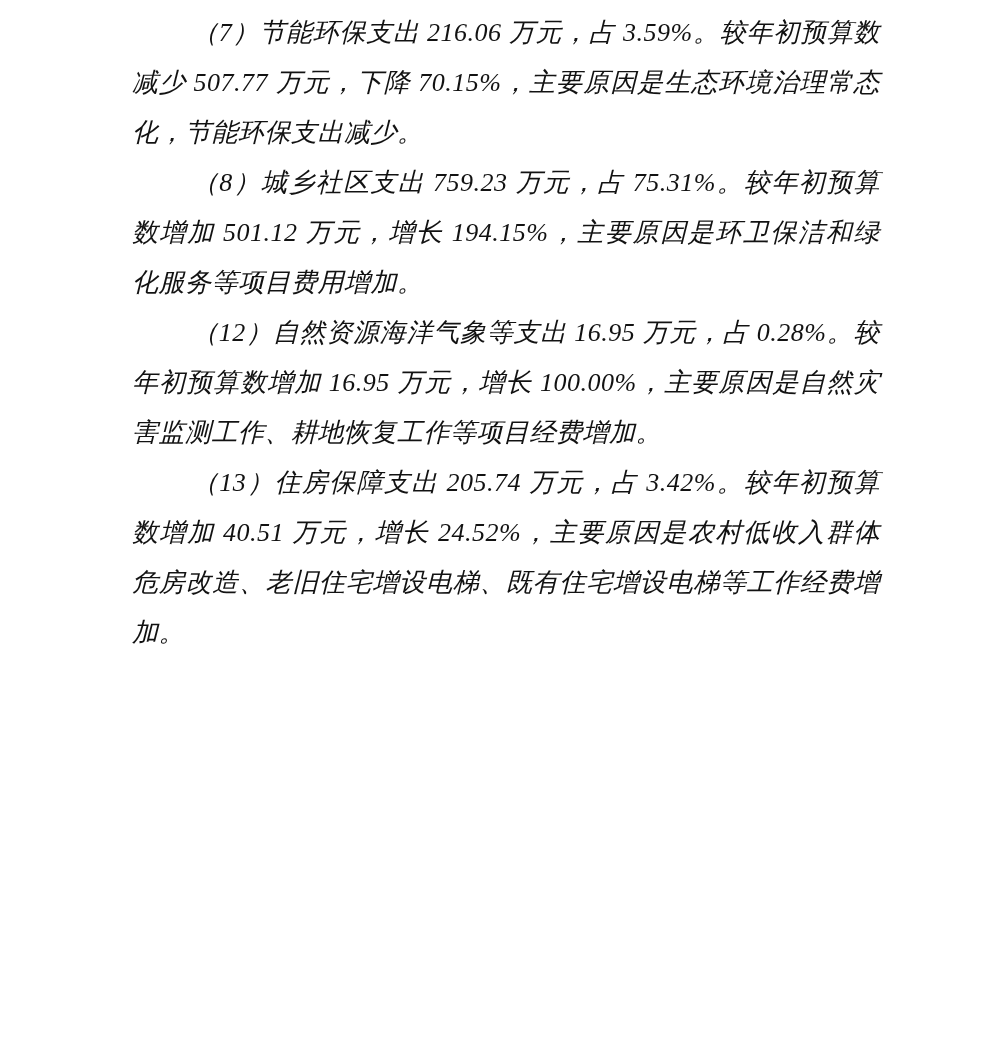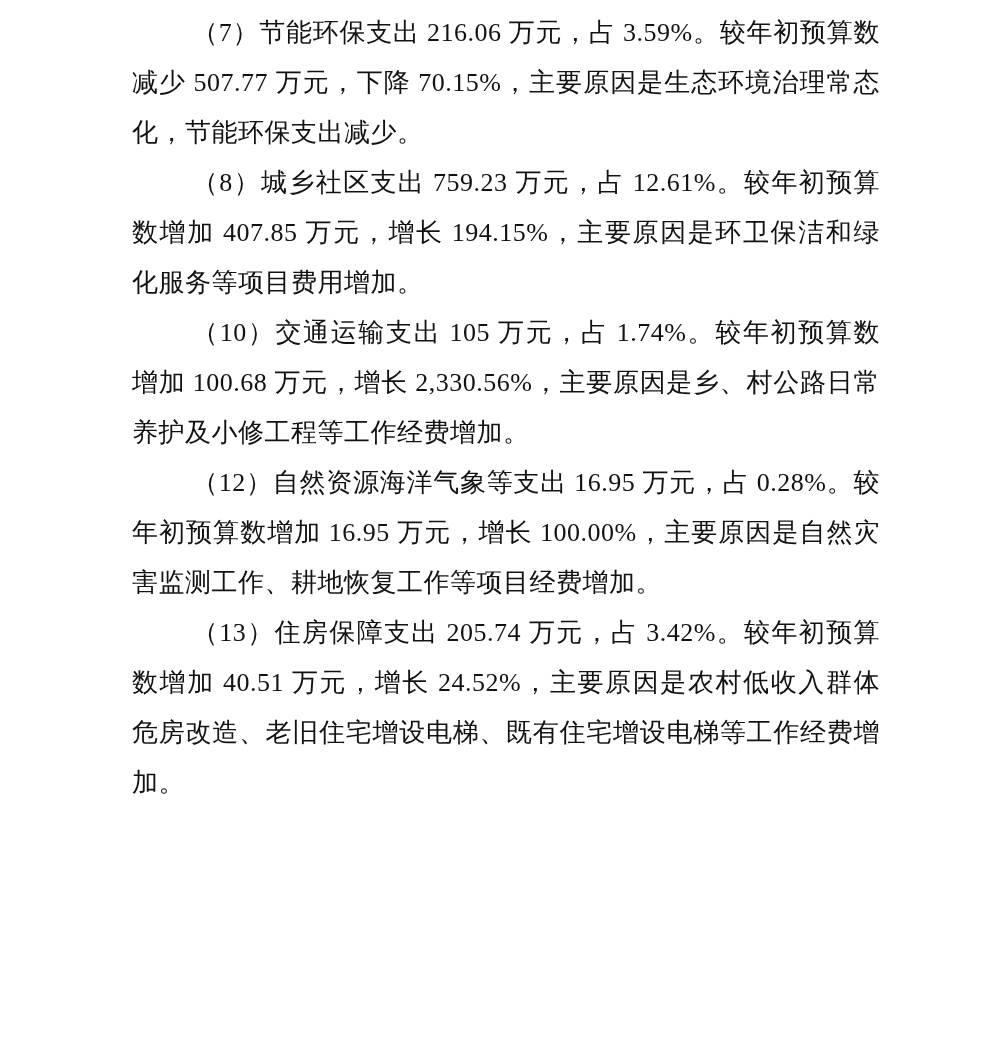--- a/index.html
+++ b/index.html
@@ -13,35 +13,35 @@
     overflow: hidden;
     font-family: "Liberation Serif", "DejaVu Serif", serif;
   }
   .document-page {
     box-sizing: border-box;
     width: 1000px;
     height: 1059px;
     padding: 8px 120px 0 132px;
     background: #ffffff;
     color: #121212;
+    font-style: italic;
   }
   .document-page p.body-paragraph {
     margin: 0;
     font-size: 26px;
     line-height: 50px;
     text-align: justify;
     text-justify: inter-ideograph;
     text-indent: 60px;
     letter-spacing: 0.5px;
     word-break: break-all;
     color: #121212;
   }
 </style>
 </head>
 <body>
 
 <div class="document-page">
   <p class="body-paragraph">（7）节能环保支出 216.06 万元，占 3.59%。较年初预算数减少 507.77 万元，下降 70.15%，主要原因是生态环境治理常态化，节能环保支出减少。</p>
-  <p class="body-paragraph">（8）城乡社区支出 759.23 万元，占 12.61%。较年初预算数增加 407.85 万元，增长 194.15%，主要原因是环卫保洁和绿化服务等项目费用增加。</p>
-  <p class="body-paragraph">（10）交通运输支出 105 万元，占 1.74%。较年初预算数增加 100.68 万元，增长 2,330.56%，主要原因是乡、村公路日常养护及小修工程等工作经费增加。</p>
+  <p class="body-paragraph">（8）城乡社区支出 759.23 万元，占 75.31%。较年初预算数增加 501.12 万元，增长 194.15%，主要原因是环卫保洁和绿化服务等项目费用增加。</p>
   <p class="body-paragraph">（12）自然资源海洋气象等支出 16.95 万元，占 0.28%。较年初预算数增加 16.95 万元，增长 100.00%，主要原因是自然灾害监测工作、耕地恢复工作等项目经费增加。</p>
   <p class="body-paragraph">（13）住房保障支出 205.74 万元，占 3.42%。较年初预算数增加 40.51 万元，增长 24.52%，主要原因是农村低收入群体危房改造、老旧住宅增设电梯、既有住宅增设电梯等工作经费增加。</p>
 </div>
 
 </body></html>

